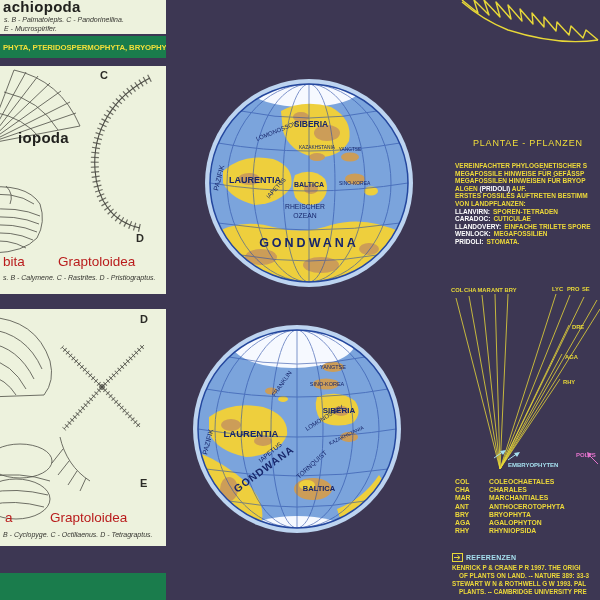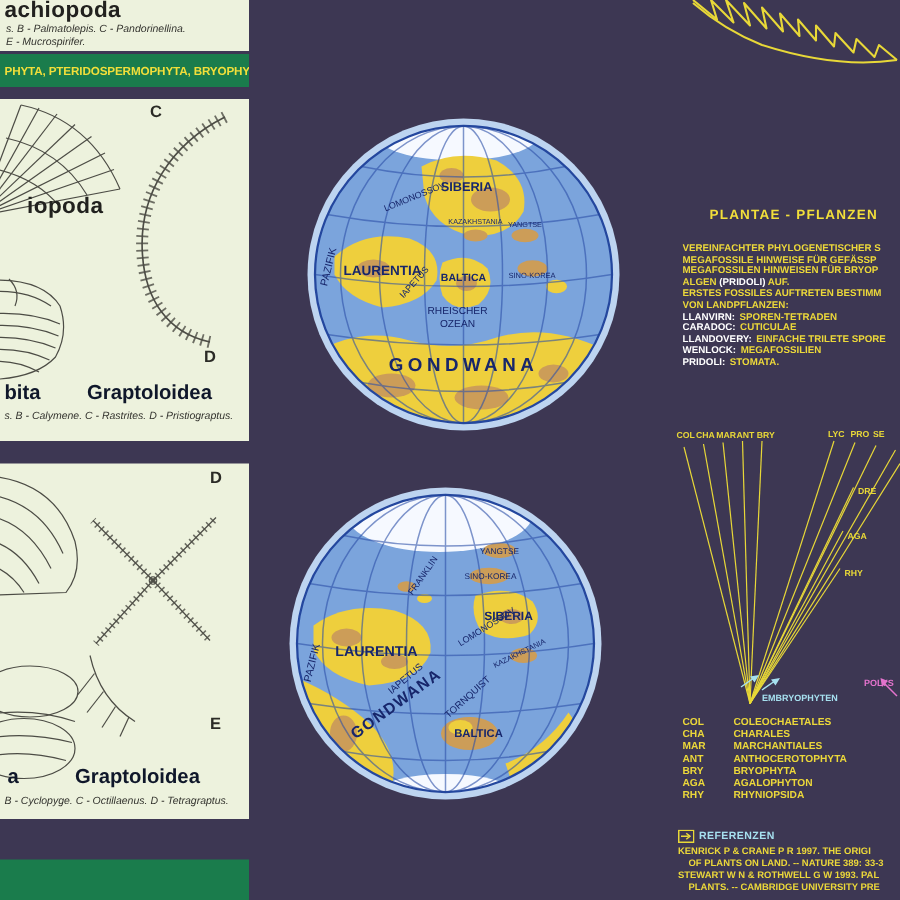--- a/index.html
+++ b/index.html
@@ -2,28 +2,28 @@
 <html><head>
 <meta charset="utf-8">
 <style>
   html,body{margin:0;padding:0;}
   body{width:600px;height:600px;background:#3d3753;overflow:hidden;position:relative;
        font-family:"Liberation Sans",sans-serif;}
   .panel{position:absolute;left:0;width:166px;background:#edf2dd;overflow:hidden;}
   .ptitle{position:absolute;font-weight:bold;font-size:15px;color:#21211e;letter-spacing:.3px;white-space:nowrap;}
   .pcap{position:absolute;font-style:italic;font-size:7px;color:#34342f;white-space:nowrap;}
   .flabel{position:absolute;font-weight:bold;font-size:11px;color:#2b2b26;}
-  .pfooter{position:absolute;font-weight:bold;font-size:13.5px;color:#0f172a;white-space:nowrap;}
+  .pfooter{position:absolute;font-weight:normal;font-size:13.5px;color:#b91c1c;white-space:nowrap;}
   .band{position:absolute;left:0;width:166px;background:#1a7c4c;display:flex;align-items:center;overflow:hidden;}
   .band span{color:#f2df3a;font-weight:bold;font-size:7.8px;letter-spacing:-.1px;padding-left:3px;white-space:nowrap;}
   .art{position:absolute;left:0;top:0;}
   #rightcol{position:absolute;left:455px;top:162px;width:146px;overflow:hidden;}
   .yline{color:#ecd83a;font-size:6.5px;line-height:7.6px;font-weight:bold;white-space:nowrap;}
   .wterm{color:#ffffff;margin-right:3px;}
-  #plants-title{position:absolute;left:473px;top:138px;color:#f2df3a;font-weight:bold;
+  #plants-title{position:absolute;left:473px;top:138px;color:#f2df3a;font-weight:normal;
        font-size:9px;letter-spacing:.8px;white-space:nowrap;}
   #legend{position:absolute;left:455px;top:478px;width:146px;}
   .legend-row{display:flex;color:#ecd83a;font-size:6.8px;line-height:8.2px;font-weight:bold;white-space:nowrap;}
   .legend-abbr{width:34px;}
   #refs{position:absolute;left:452px;top:553px;width:150px;overflow:hidden;}
   .ref-head{display:flex;align-items:center;margin-bottom:2px;}
   .ref-title{color:#a6e0ef;font-size:7px;font-weight:bold;margin-left:3px;letter-spacing:.3px;}
   .ref-line{color:#ecd83a;font-size:6.3px;line-height:8px;font-weight:bold;white-space:nowrap;}
   svg text{font-family:"Liberation Sans",sans-serif;}
 </style>

